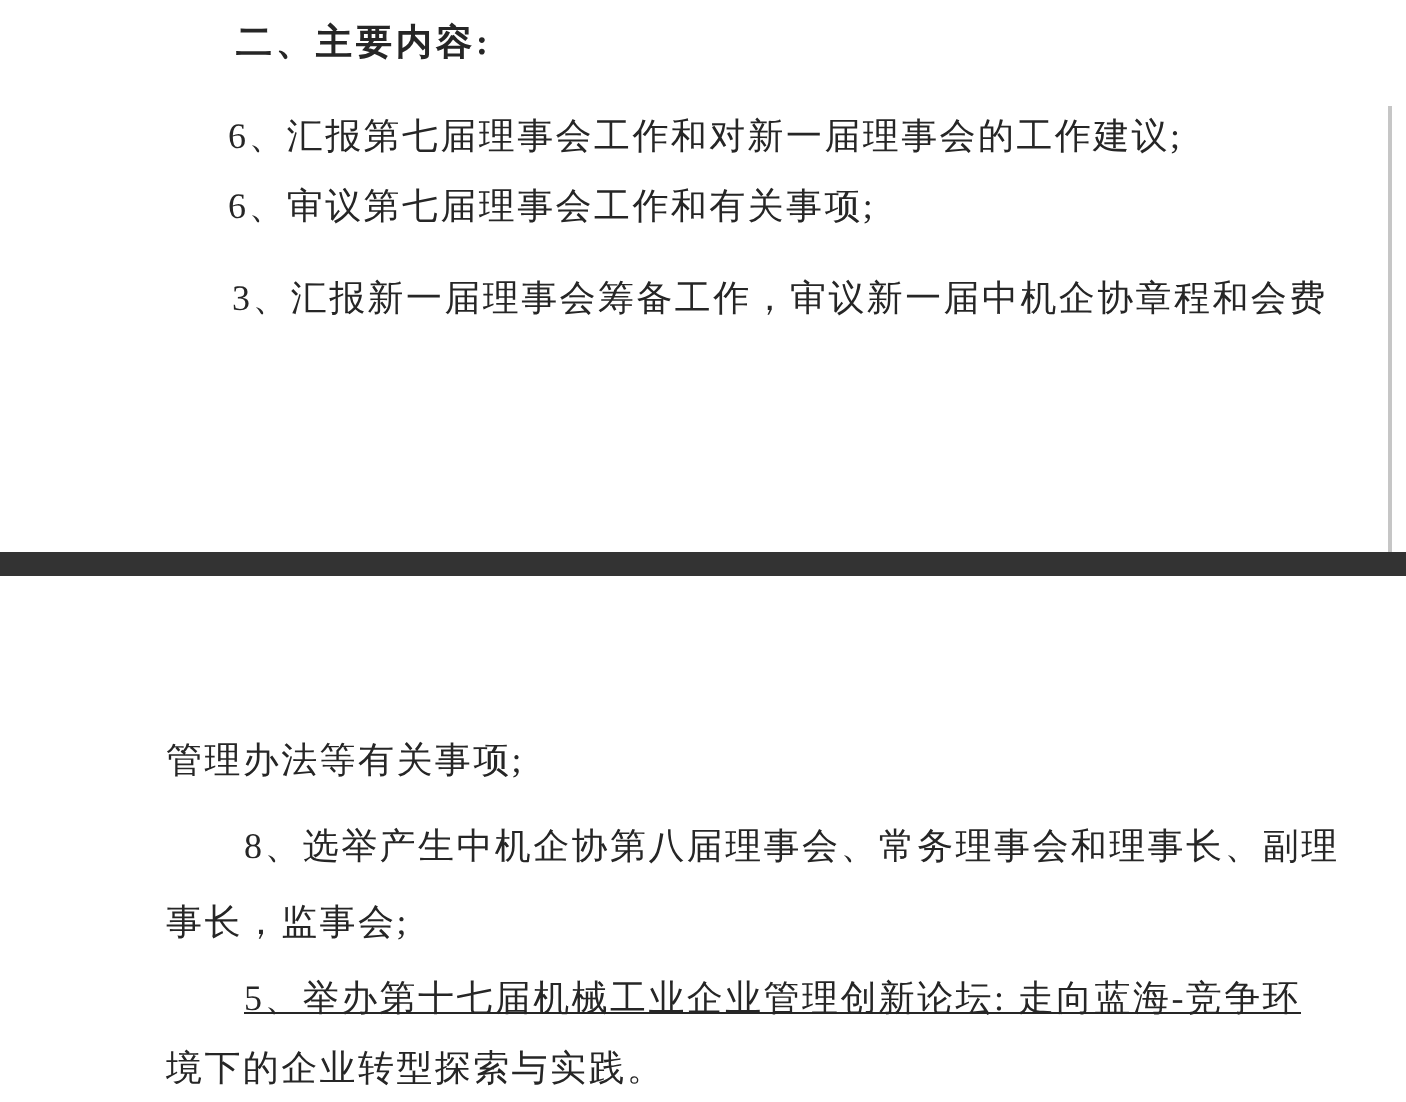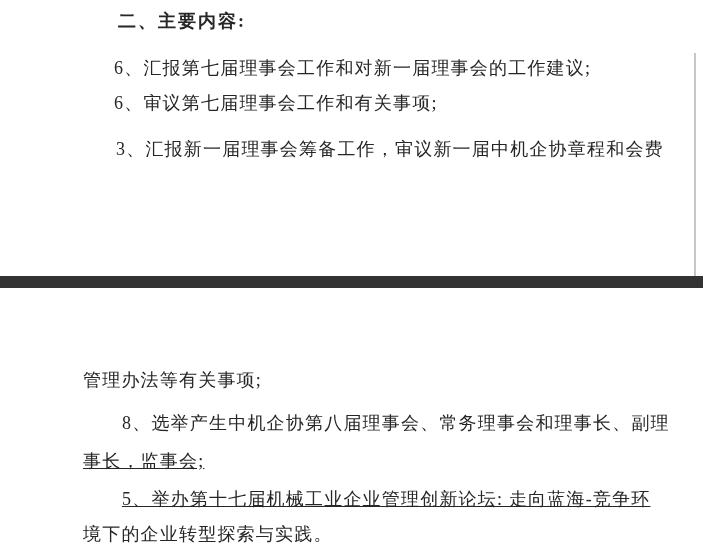--- a/index.html
+++ b/index.html
@@ -47,21 +47,21 @@
   
   .edge-line {
     position: absolute;
     left: 694px; top: 53px;
     width: 2px; height: 223px;
     background: var(--page-edge-line);
   }
   
   .p2-l0 { left: 83px;  top: 368px; text-align: right; }
   .p2-l1 { left: 122px; top: 411px; }
-  .p2-l2 { left: 83px;  top: 449px; text-decoration: underline; }
+  .p2-l2 { left: 83px;  top: 449px; }
   .p2-l3 { left: 122px; top: 487px; text-decoration: underline; }
   .p2-l4 { left: 83px;  top: 522px; }
 </style>
 </head>
 <body>
 
 <div class="viewer">
 
   <div class="page-top">
     <div class="txt heading h-main">二、主要内容:</div>

